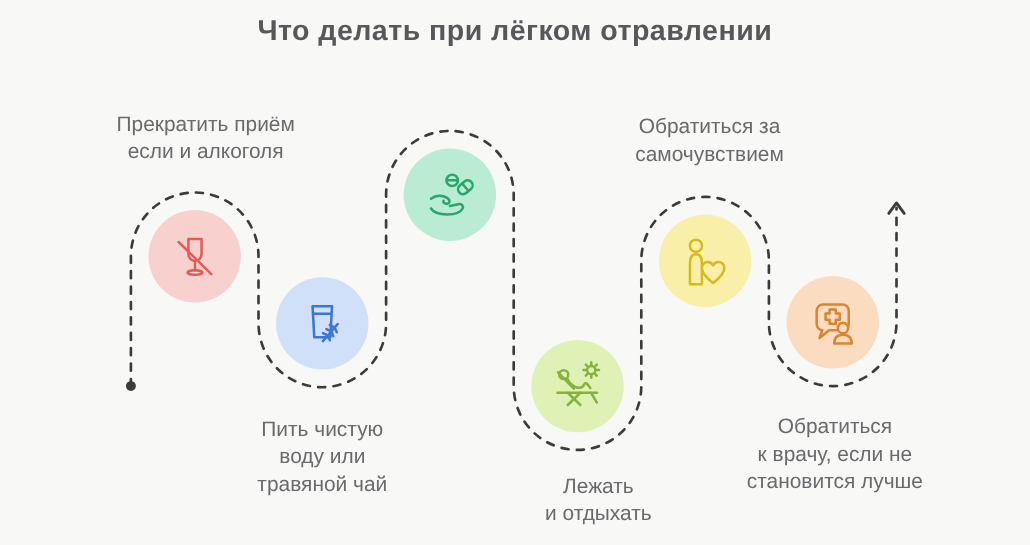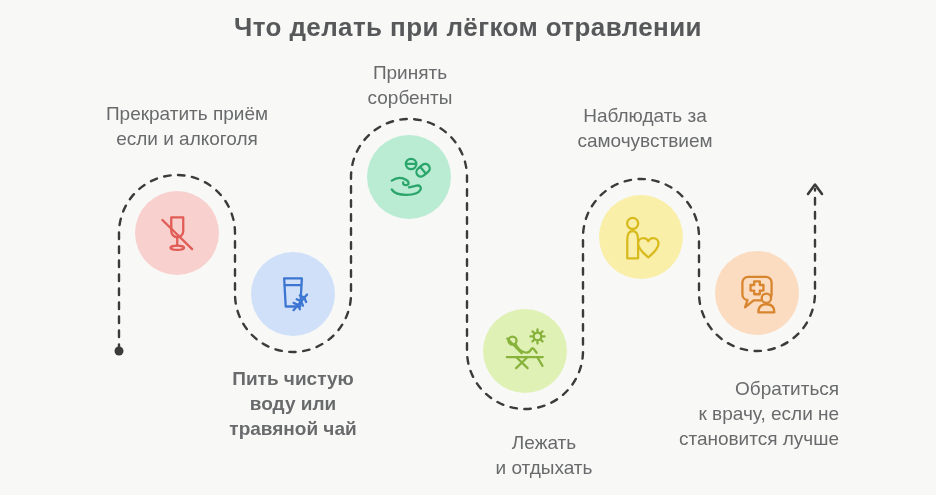--- a/index.html
+++ b/index.html
@@ -22,23 +22,23 @@
   .step-label{
     position:absolute;transform:translateX(-50%);
     text-align:center;white-space:pre-line;
     font-size:19px;line-height:25px;color:#696a6c;
   }
   
   .c1{left:135px;top:191px;} .c2{left:251px;top:252px;}
   .c3{left:367px;top:135px;} .c4{left:483px;top:309px;}
   .c5{left:599px;top:195px;} .c6{left:715px;top:251px;}
   
-  .l1{left:187px;top:101px;} .l2{left:293px;top:366px;font-weight:bold;}
+  .l1{left:187px;top:101px;} .l2{left:293px;top:378px;}
   .l3{left:410px;top:60px;}  .l4{left:527px;top:430px;margin-left:17px;}
-  .l5{left:645px;top:103px;} .l6{left:759px;top:376px;text-align:right;}
+  .l5{left:645px;top:103px;} .l6{left:759px;top:376px;}
 </style>
 </head>
 <body>
 
 <div class="stage">
 
   <h1 class="title">Что делать при лёгком отравлении</h1>
 
   <svg class="route" width="936" height="495" viewBox="0 0 936 495">
     <path d="M119 351 V233 A58 58 0 0 1 235 233 V294 A58 58 0 0 0 351 294 V177 A58 58 0 0 1 467 177 V351 A58 58 0 0 0 583 351 V237 A58 58 0 0 1 699 237 V293 A58 58 0 0 0 815 293 V189" fill="none" stroke="#3b3b3b" stroke-width="2.4" stroke-dasharray="6.5 7.5" stroke-linecap="round"></path>
@@ -80,22 +80,20 @@
         <path d="M21.4 11.3 H30.6"></path>
         <g transform="rotate(-40 37.5 17.5)">
           <rect x="30.5" y="13.2" width="14" height="8.6" rx="4.3"></rect>
           <path d="M37.5 13.2 V21.8"></path>
         </g>
         <path d="M7.5 27.5 C12 24.3 17.5 24.3 21.5 26.8 C24.3 28.5 24.2 31.3 21.6 31.8 C19.6 32.2 18 31 18.4 29.2"></path>
         <path d="M7.5 36 C10 39.8 15.5 41.2 21.5 41.2 C28.5 41.2 33.5 39.2 35 36.3 C36.2 33.9 34.3 31.6 31.3 32.3 L24 33.9"></path>
       </g>
     </svg>
   </div>
-  <div class="step-label l3">Принять
-сорбенты</div>
 
   <div class="step-circle c4" style="background: rgb(224, 241, 181); color: rgb(135, 178, 60); --bg: #e0f1b5;">
     <svg width="50" height="50" viewBox="0 0 48 48">
       <g stroke="currentColor" fill="none" stroke-width="2.2" stroke-linecap="round" stroke-linejoin="round">
         <circle cx="36" cy="10" r="3.6"></circle>
         <path d="M36 3.2 V5.2 M36 14.8 V16.8 M29.2 10 H31.2 M40.8 10 H42.8 M31.2 5.2 L32.6 6.6 M39.4 13.4 L40.8 14.8 M40.8 5.2 L39.4 6.6 M32.6 13.4 L31.2 14.8"></path>
         <circle cx="12" cy="14" r="3.9"></circle>
         <path d="M14.8 17.2 C17 21.5 20 24.3 23.5 25.2 C26.5 26 28.8 24.8 29.8 22.6 C30.4 21.3 31.7 21.2 32.6 22.3 L35.2 25.6"></path>
         <path d="M7 12 L20.8 26.2"></path>
         <path d="M6.5 29.8 H41"></path>
@@ -109,21 +107,21 @@
 
   <div class="step-circle c5" style="background: rgb(249, 239, 169); color: rgb(216, 186, 31); --bg: #f9efa9;">
     <svg width="50" height="50" viewBox="0 0 48 48">
       <g stroke="currentColor" fill="none" stroke-width="2.2" stroke-linecap="round" stroke-linejoin="round">
         <circle cx="16" cy="11" r="5.3"></circle>
         <path d="M10.8 44.5 V26.5 C10.8 21 13 18.3 16 18.3 C19 18.3 21.2 21 21.2 26.5 V44.5 Z"></path>
         <path fill="var(--bg)" d="M31 43.5 C24.8 38.6 21.2 34.5 21.2 30.3 C21.2 27.2 23.6 25.1 26.2 25.1 C28.3 25.1 30.2 26.3 31 28.1 C31.8 26.3 33.7 25.1 35.8 25.1 C38.4 25.1 40.8 27.2 40.8 30.3 C40.8 34.5 37.2 38.6 31 43.5 Z"></path>
       </g>
     </svg>
   </div>
-  <div class="step-label l5">Наблюдать за
+  <div class="step-label l5">Обратиться за
 самочувствием</div>
 
   <div class="step-circle c6" style="background: rgb(251, 220, 192); color: rgb(216, 133, 47); --bg: #fbdcc0;">
     <svg width="50" height="50" viewBox="0 0 48 48">
       <g stroke="currentColor" fill="none" stroke-width="2.2" stroke-linecap="round" stroke-linejoin="round">
         <path d="M15.5 8.5 H32.5 A5.5 5.5 0 0 1 38 14 V25.5 A5.5 5.5 0 0 1 32.5 31 H20.8 L12.5 37.8 L14.9 30.9 A5.5 5.5 0 0 1 10 25.5 V14 A5.5 5.5 0 0 1 15.5 8.5 Z"></path>
         <path d="M21.3 12.8 H26.7 V16.3 H30.2 V21.7 H26.7 V25.2 H21.3 V21.7 H17.8 V16.3 H21.3 Z"></path>
         <circle fill="var(--bg)" cx="33" cy="29" r="4.5"></circle>
         <path fill="var(--bg)" d="M25.3 42.5 C25.3 37.2 28.2 34.8 33 34.8 C37.8 34.8 40.7 37.2 40.7 42.5 Z"></path>
       </g>

